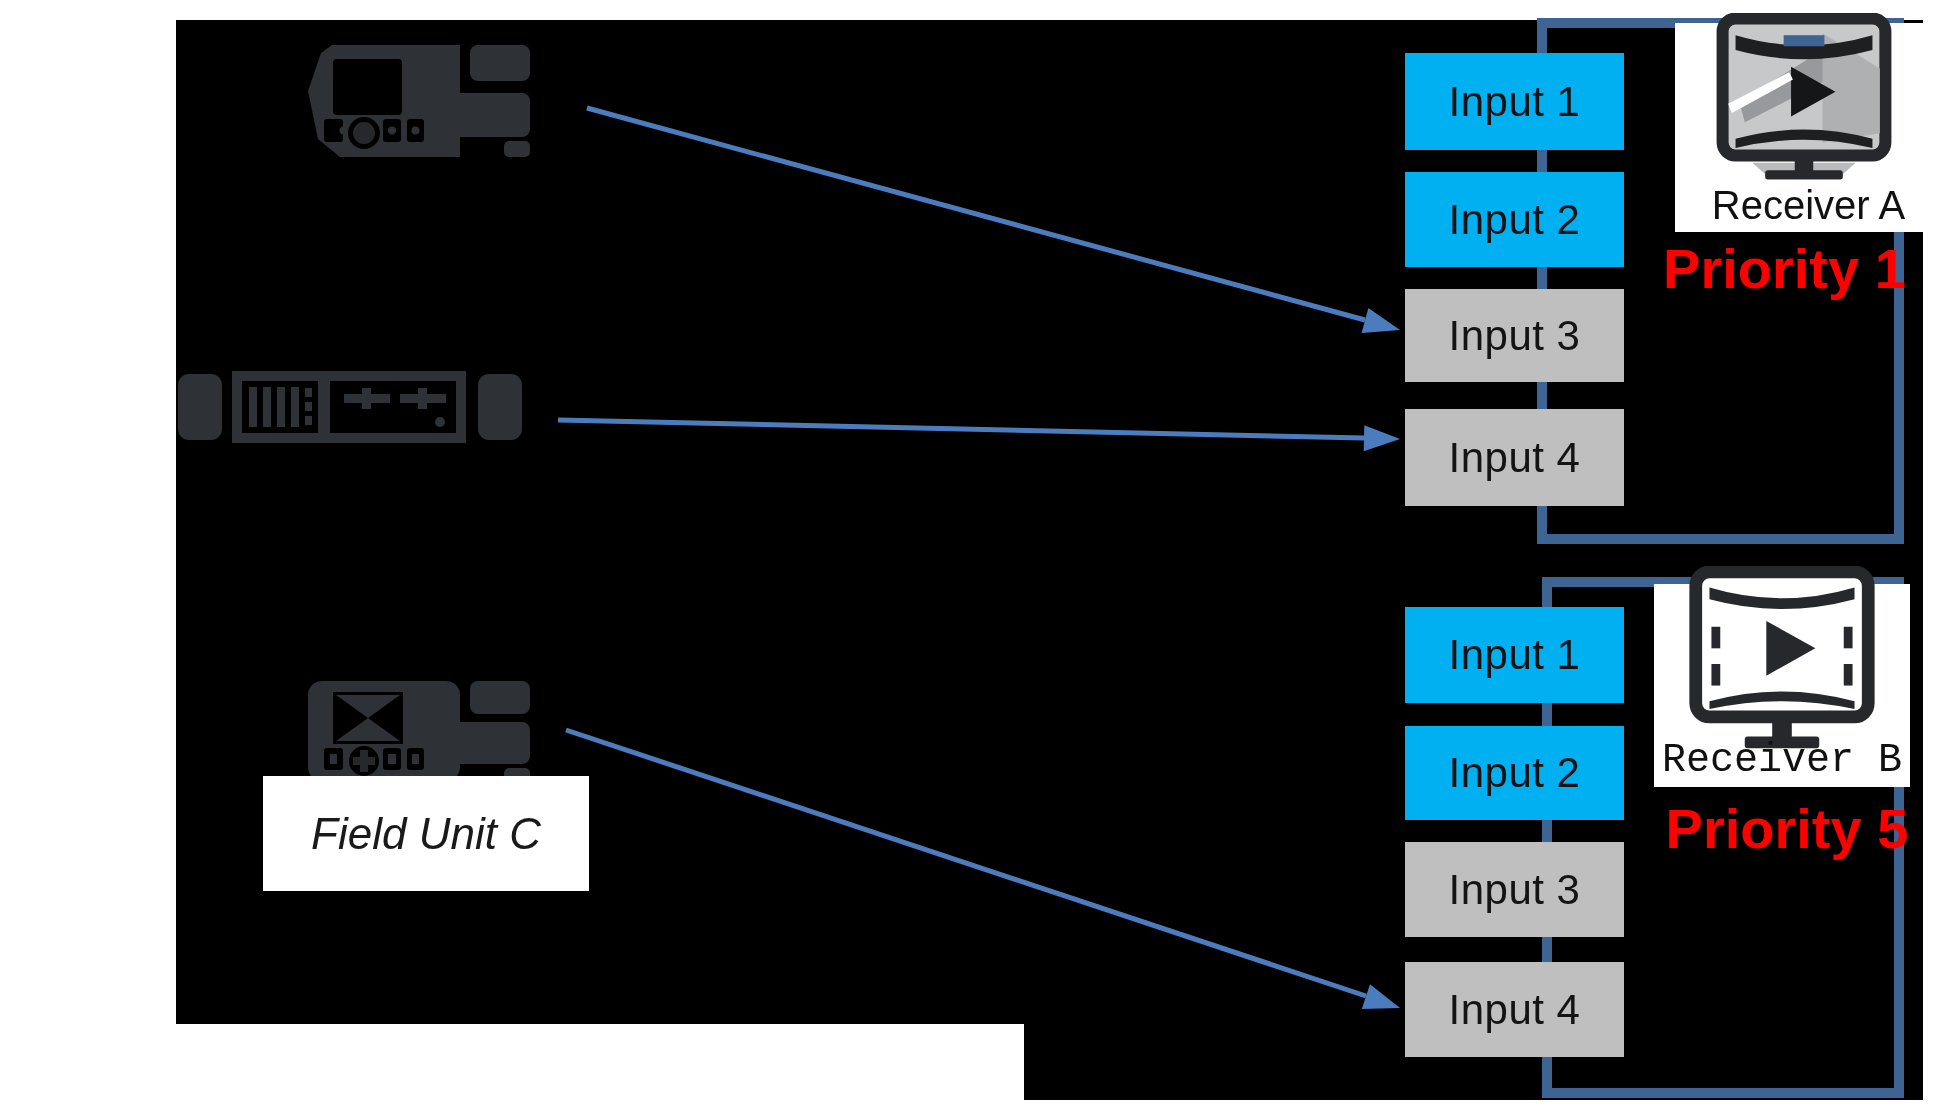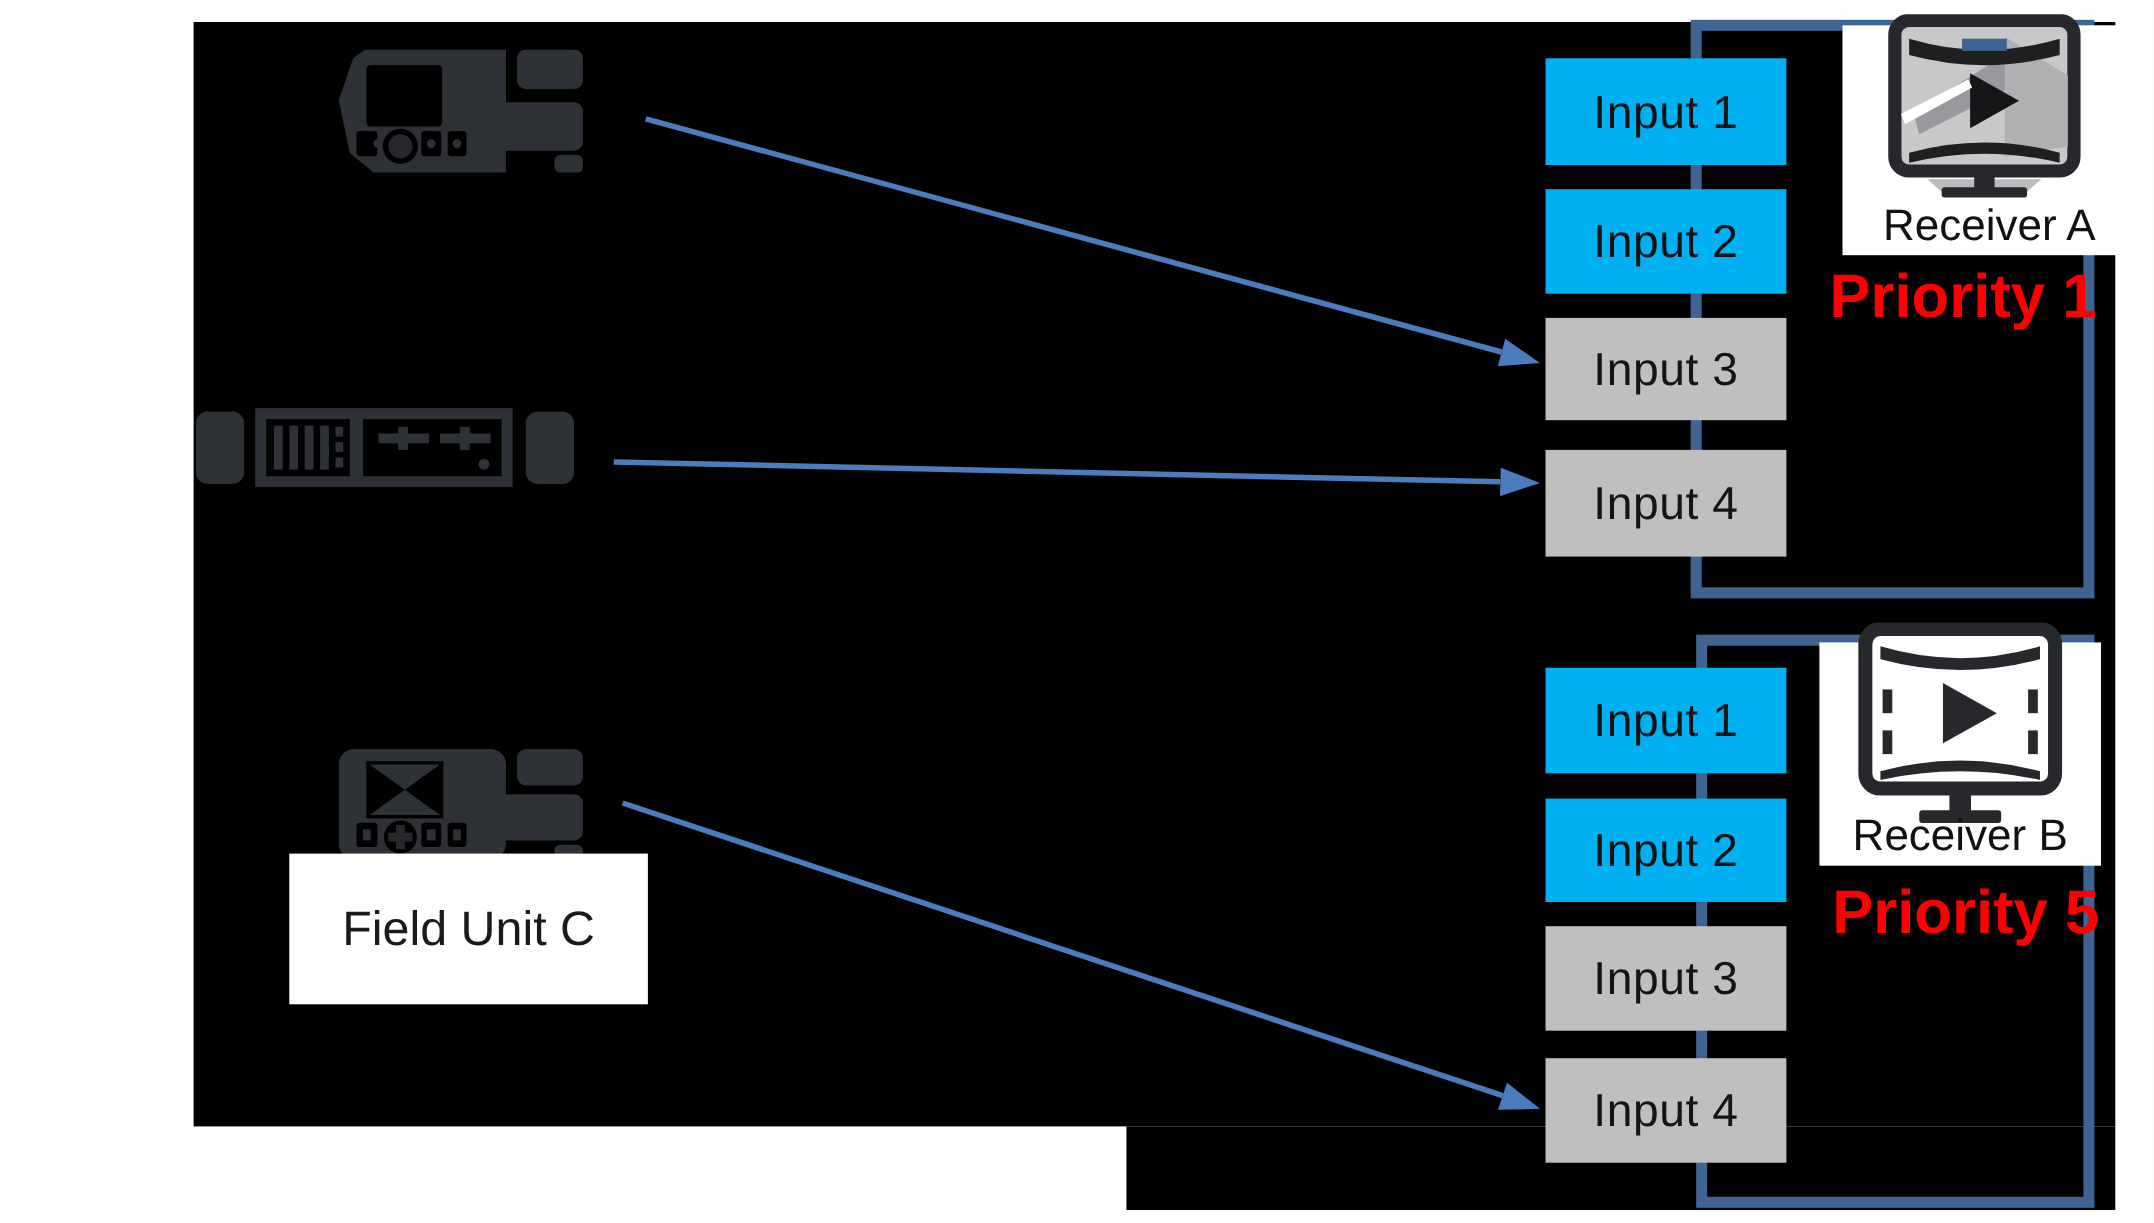--- a/index.html
+++ b/index.html
@@ -19,23 +19,23 @@
   .input-box{
     left:1405px;width:219px;display:flex;align-items:center;justify-content:center;
     font-size:42px;color:#141414;letter-spacing:0.5px;text-align:right;
   }
   #a1{top:53px;height:97px;} #a2{top:172px;height:95px;}
   #a3{top:289px;height:93px;} #a4{top:409px;height:97px;}
   #b1{top:607px;height:96px;} #b2{top:726px;height:94px;}
   #b3{top:842px;height:95px;} #b4{top:962px;height:95px;}
   
   .plate{background:#ffffff;}
-  #plate-c{left:263px;top:776px;width:326px;height:137px;display:flex;align-items:center;justify-content:center;font-size:44px;color:#1a1a1a;}
+  #plate-c{left:263px;top:776px;width:326px;height:115px;display:flex;align-items:center;justify-content:center;font-size:44px;color:#1a1a1a;font-style:italic;}
   #plate-a{left:1651px;top:23px;width:267px;height:209px;margin-left:24px;}
-  #plate-b{left:1654px;top:584px;width:256px;height:203px;}
+  #plate-b{left:1654px;top:584px;width:256px;height:203px;font-family:Liberation Mono, monospace;}
   .rx-name{position:absolute;left:0;right:0;bottom:4px;text-align:center;font-size:40px;color:#111;}
   .priority{
     text-align:center;font-size:56px;font-weight:bold;color:#FF0000;
   }
   #prio1{left:1651px;top:236px;width:267px;}
   #prio2{left:1654px;top:796px;width:266px;}
   svg{display:block;}
 </style>
 </head>
 <body>

